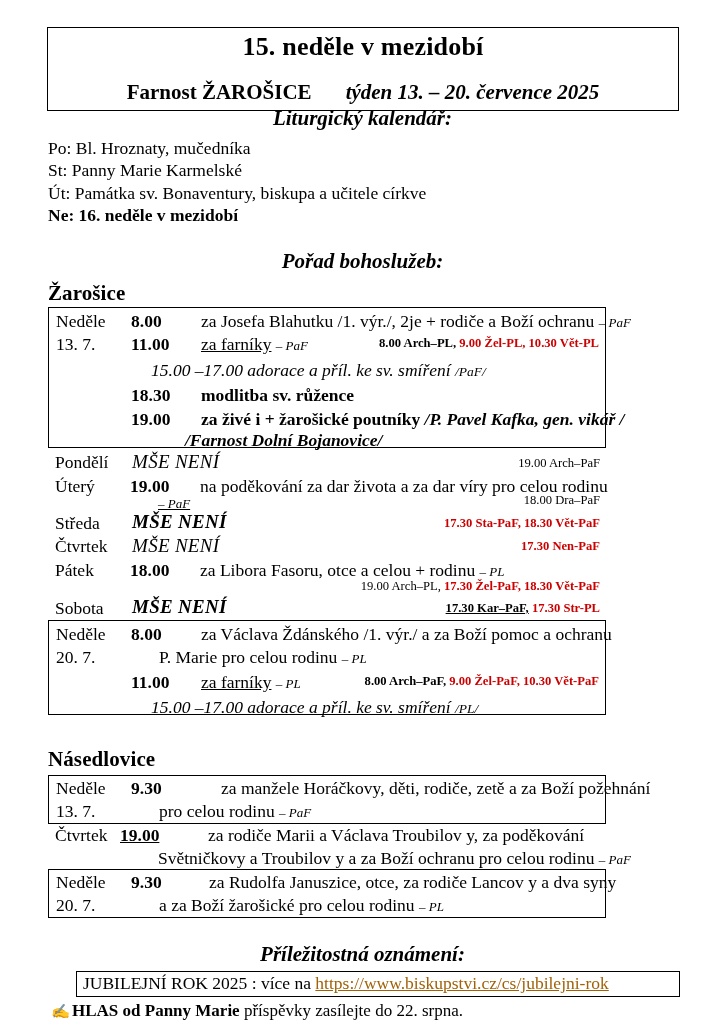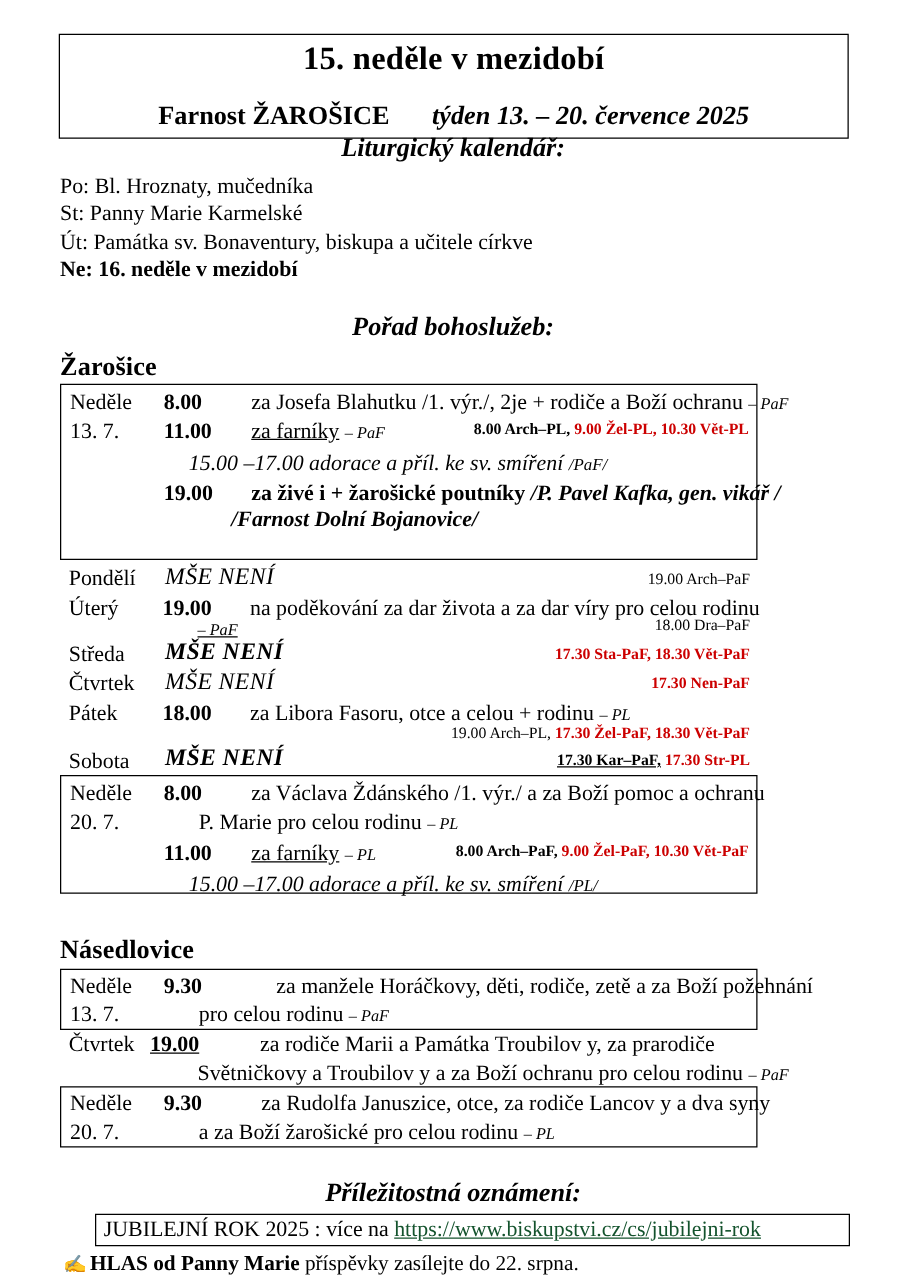--- a/index.html
+++ b/index.html
@@ -122,21 +122,21 @@
     left: 76px;
     top: 971px;
     width: 604px;
     border: 1.2px solid #000;
     box-sizing: border-box;
     padding: 1px 6px 2px 6px;
     font-size: 17.5px;
     white-space: nowrap;
   }
   .jub-box .lead { font-weight: normal; margin-top: 43px; }
-  .link { color: #14532d; text-decoration: underline; }
+  .link { color: #a16207; text-decoration: underline; }
   .hlas {
     position: absolute;
     left: 52px;
     top: 1001px;
     font-size: 17px;
     white-space: nowrap;
   }
   .pen-icon {
     display: inline-block;
     width: 20px;
@@ -187,20 +187,24 @@
         <span class="b">8.00 Arch–PL,</span>
         <span class="b red">9.00 Žel-PL, 10.30 Vět-PL</span>
       </span>
     </div>
     <div class="row" style="height:26px;">
       <span class="c-text ital" style="left:102px; top:3px;">
         <span>15.00 –17.00 adorace a příl. ke sv. smíření</span>
         <span class="sm" style="font-style:italic;">/PaF/</span>
       </span>
     </div>
+    <div class="row" style="height:25px;">
+      <span class="c-time" style="top:2px;">18.30</span>
+      <span class="c-text bold" style="top:2px;">modlitba sv. růžence</span>
+    </div>
     <div class="row" style="height:22px;">
       <span class="c-time" style="top:1px;">19.00</span>
       <span class="c-text bold" style="top:1px;">
         <span>za živé i + žarošické poutníky</span>
         <span class="ital">/P. Pavel Kafka, gen. vikář /</span>
       </span>
     </div>
     <div class="row">
       <span class="c-text bold ital" style="left:136px;">/Farnost Dolní Bojanovice/</span>
     </div>
@@ -316,21 +320,21 @@
         <span>pro celou rodinu</span>
         <span class="anno">– PaF</span>
       </span>
     </div>
   </div>
 
   <div class="blk" style="top:825px; height:46px;">
     <div class="row">
       <span class="c-day">Čtvrtek</span>
       <span class="c-time ul" style="left:72px;">19.00</span>
-      <span class="c-text" style="left:160px;">za rodiče Marii a Památka Troubilov y, za prarodiče</span>
+      <span class="c-text" style="left:160px;">za rodiče Marii a Václava Troubilov y, za poděkování</span>
     </div>
     <div class="row">
       <span class="c-text" style="left:110px;">
         <span>Světničkovy a Troubilov y a za Boží ochranu pro celou rodinu</span>
         <span class="anno">– PaF</span>
       </span>
     </div>
   </div>
 
   <div class="blk boxed" style="top:869px; height:49px; padding-top:2px;">

